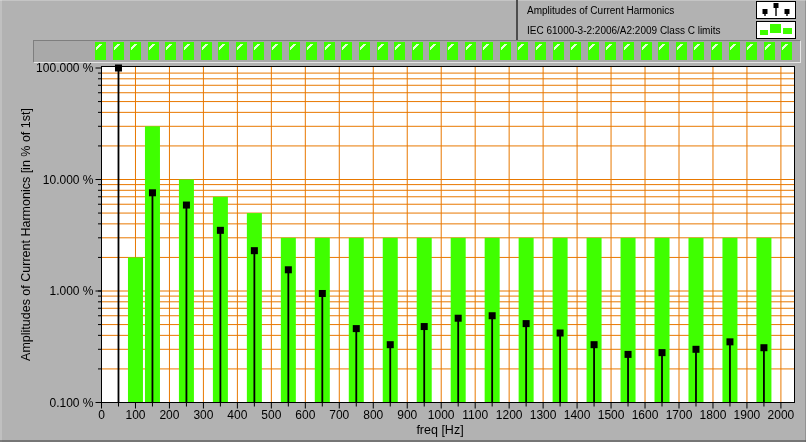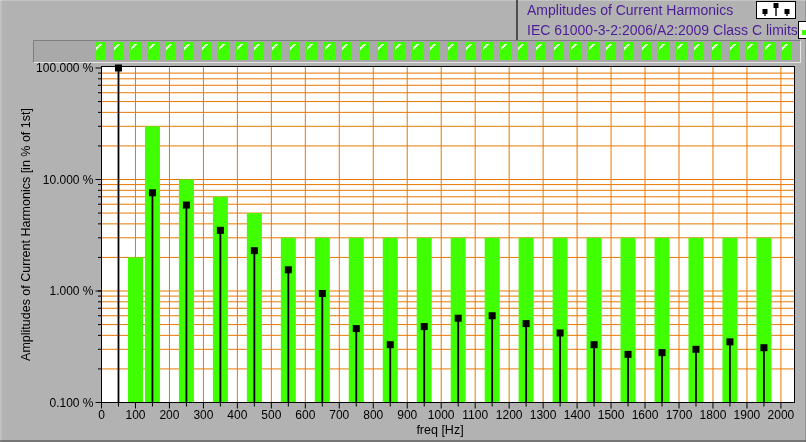--- a/index.html
+++ b/index.html
@@ -7,21 +7,21 @@
   .window{
     position:relative;width:806px;height:442px;background:#b2b2b2;overflow:hidden;
     box-shadow:inset 0 -2px 0 rgba(70,70,70,.55), inset 0 1px 0 rgba(255,255,255,.25), inset 2px 0 0 rgba(255,255,255,.18), inset -1px 0 0 rgba(90,90,90,.35);
   }
   .graph-title{position:absolute;left:7px;top:19px;font-size:14px;color:#111;white-space:nowrap;}
   .legend{position:absolute;left:518px;top:0;width:288px;height:41px;}
   .legend-divider{position:absolute;left:516px;top:0;width:2px;height:41px;background:#4d4d4d;}
   .legend-item{position:absolute;left:0;width:288px;height:20px;display:flex;align-items:center;justify-content:space-between;padding:0 10px 0 9px;box-sizing:border-box;}
   .legend-item:nth-child(1){top:0;}
   .legend-item:nth-child(2){top:20px;text-align:center;}
-  .legend-label{font-size:14px;color:#4c1d95;white-space:nowrap;}
+  .legend-label{font-size:10px;color:#000000;white-space:nowrap;}
   .legend-swatch{width:38px;height:16px;background:#fff;border:1px solid #000;flex:0 0 auto;}
   .led-strip{
     position:absolute;left:33px;top:40px;width:766px;height:21px;background:#a9a9a9;
     border-top:1px solid #7e7e7e;border-left:1px solid #7e7e7e;
     border-bottom:1px solid #e4e4e4;border-right:1px solid #e4e4e4;
   }
   .led{position:absolute;top:1px;width:11px;height:18px;}
   .led-glyph{position:absolute;left:1px;top:2px;width:6px;height:6px;
     background:linear-gradient(135deg, rgba(255,255,255,0) 32%, rgba(235,255,225,.95) 32%, rgba(235,255,225,.95) 58%, rgba(255,255,255,0) 58%);}
   .plot-wrap{position:absolute;left:0;top:0;width:806px;height:442px;}

